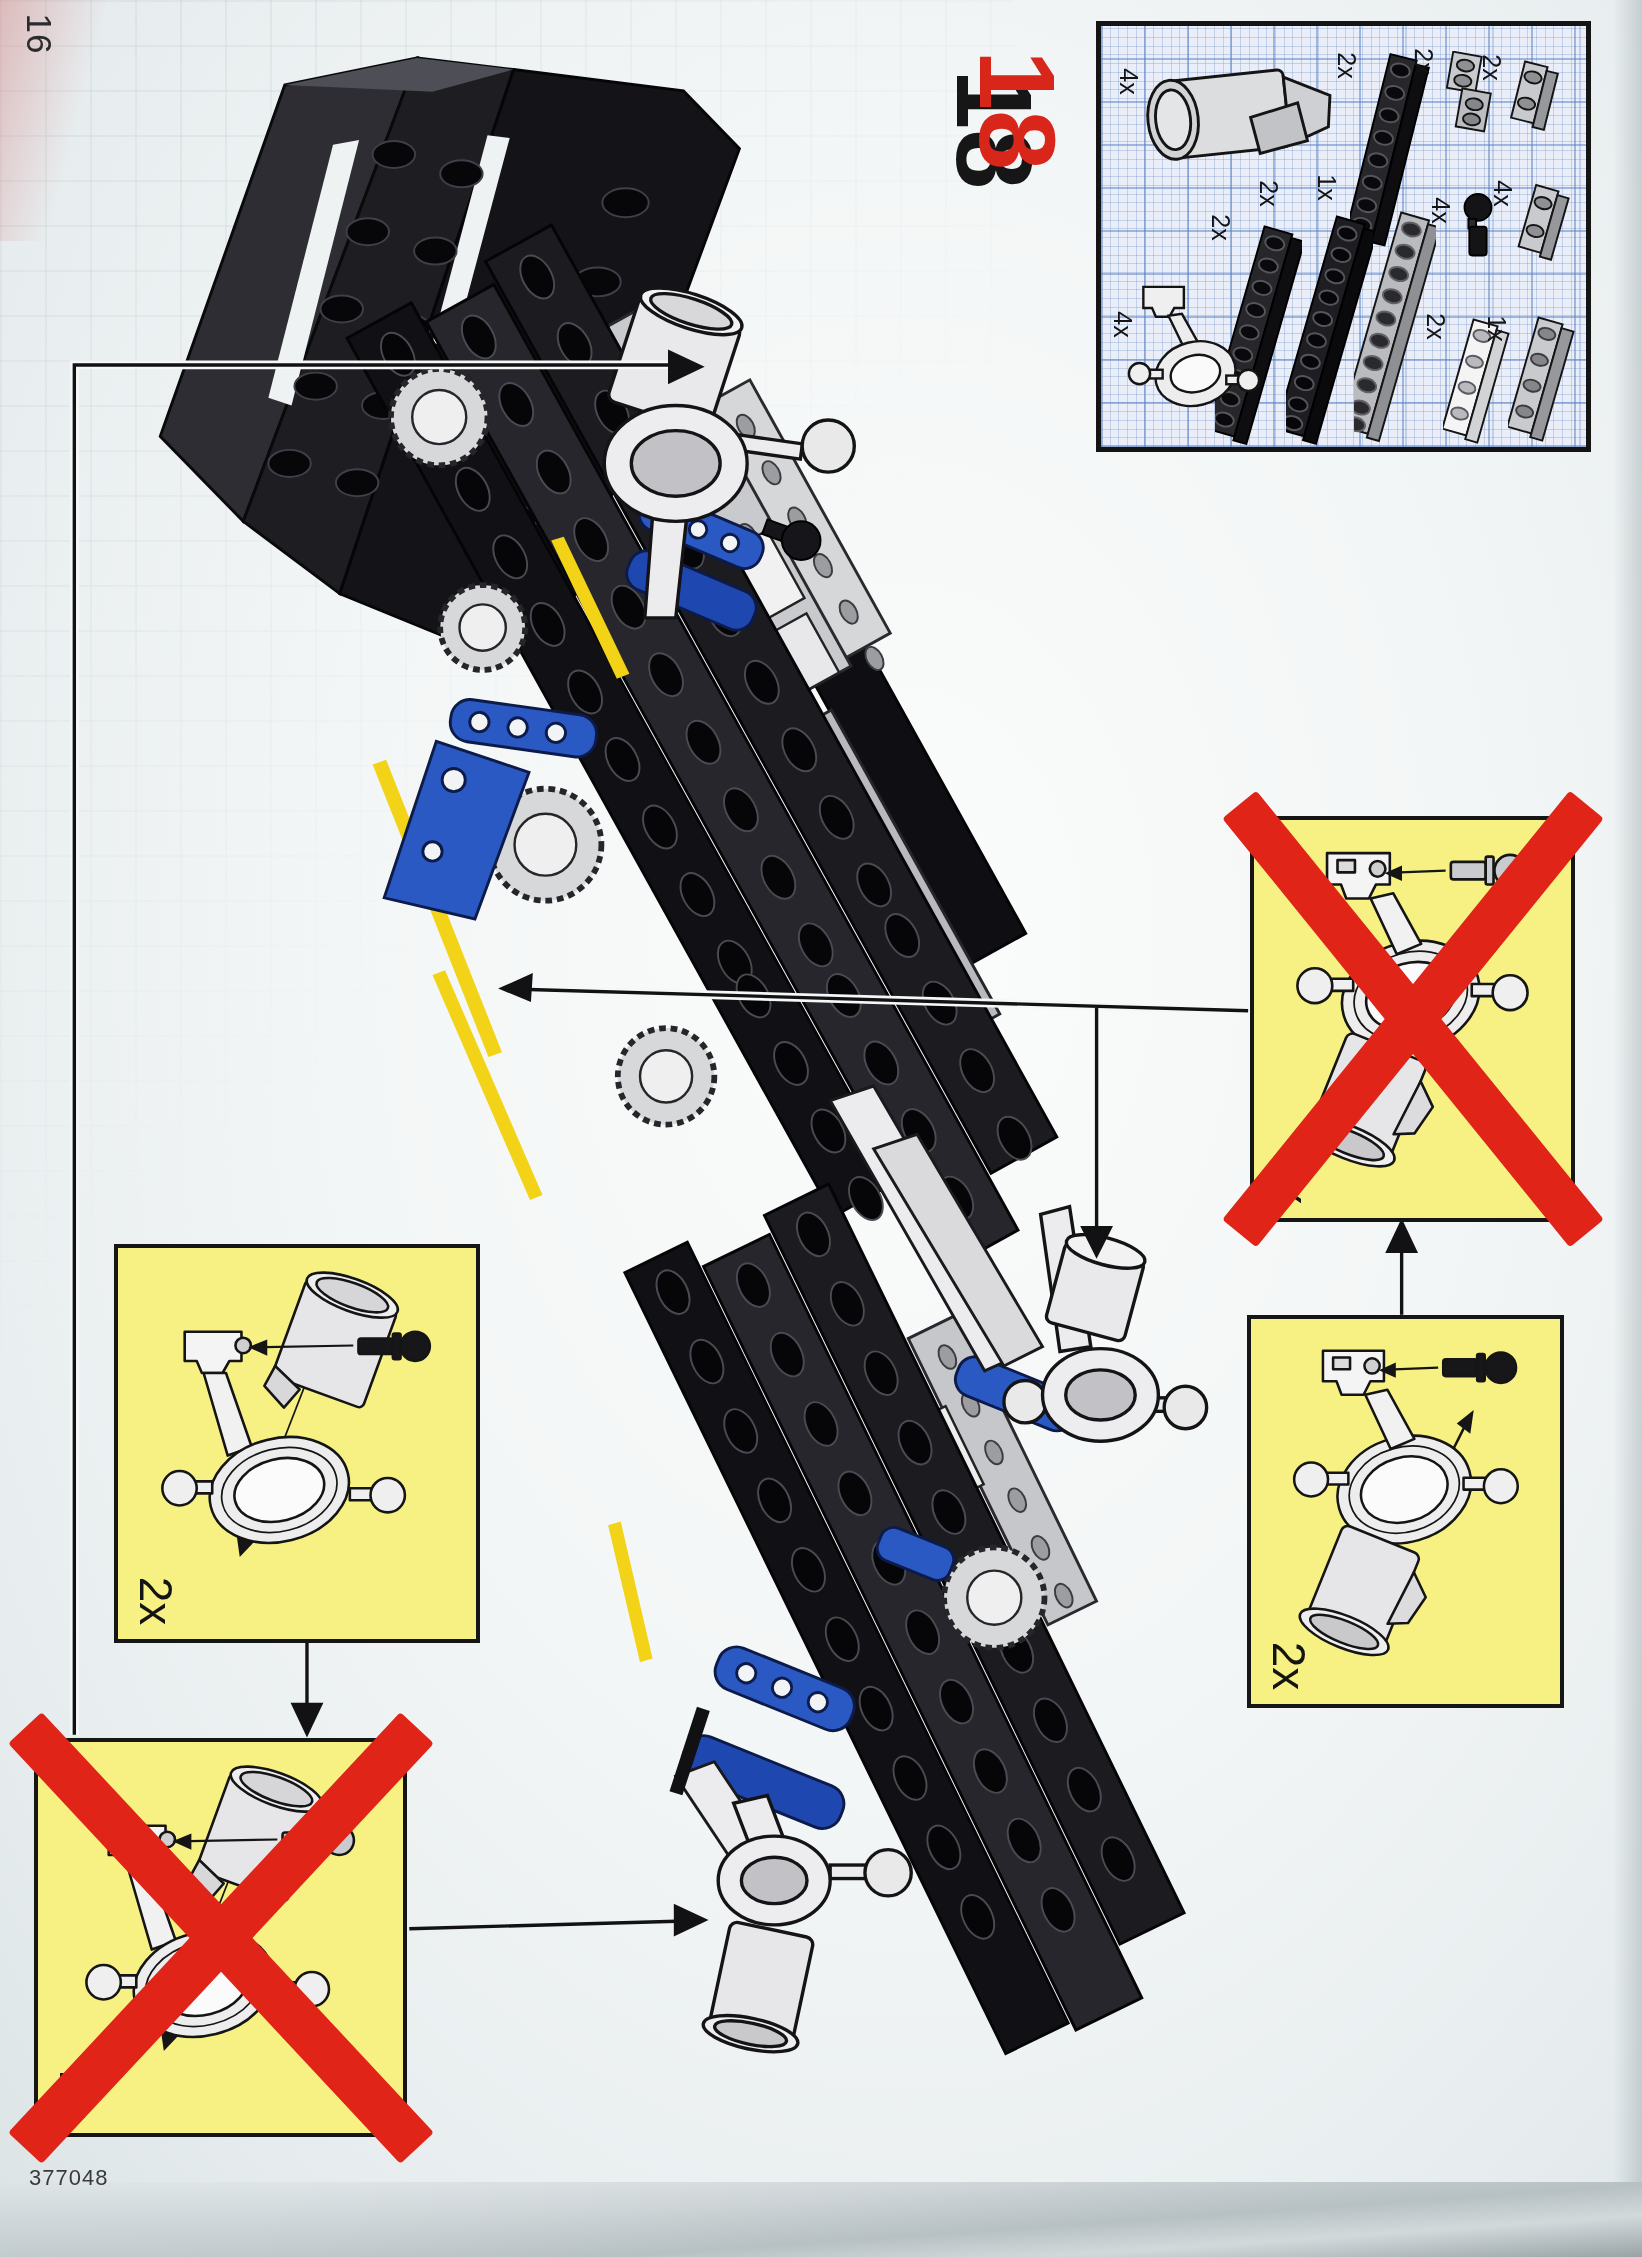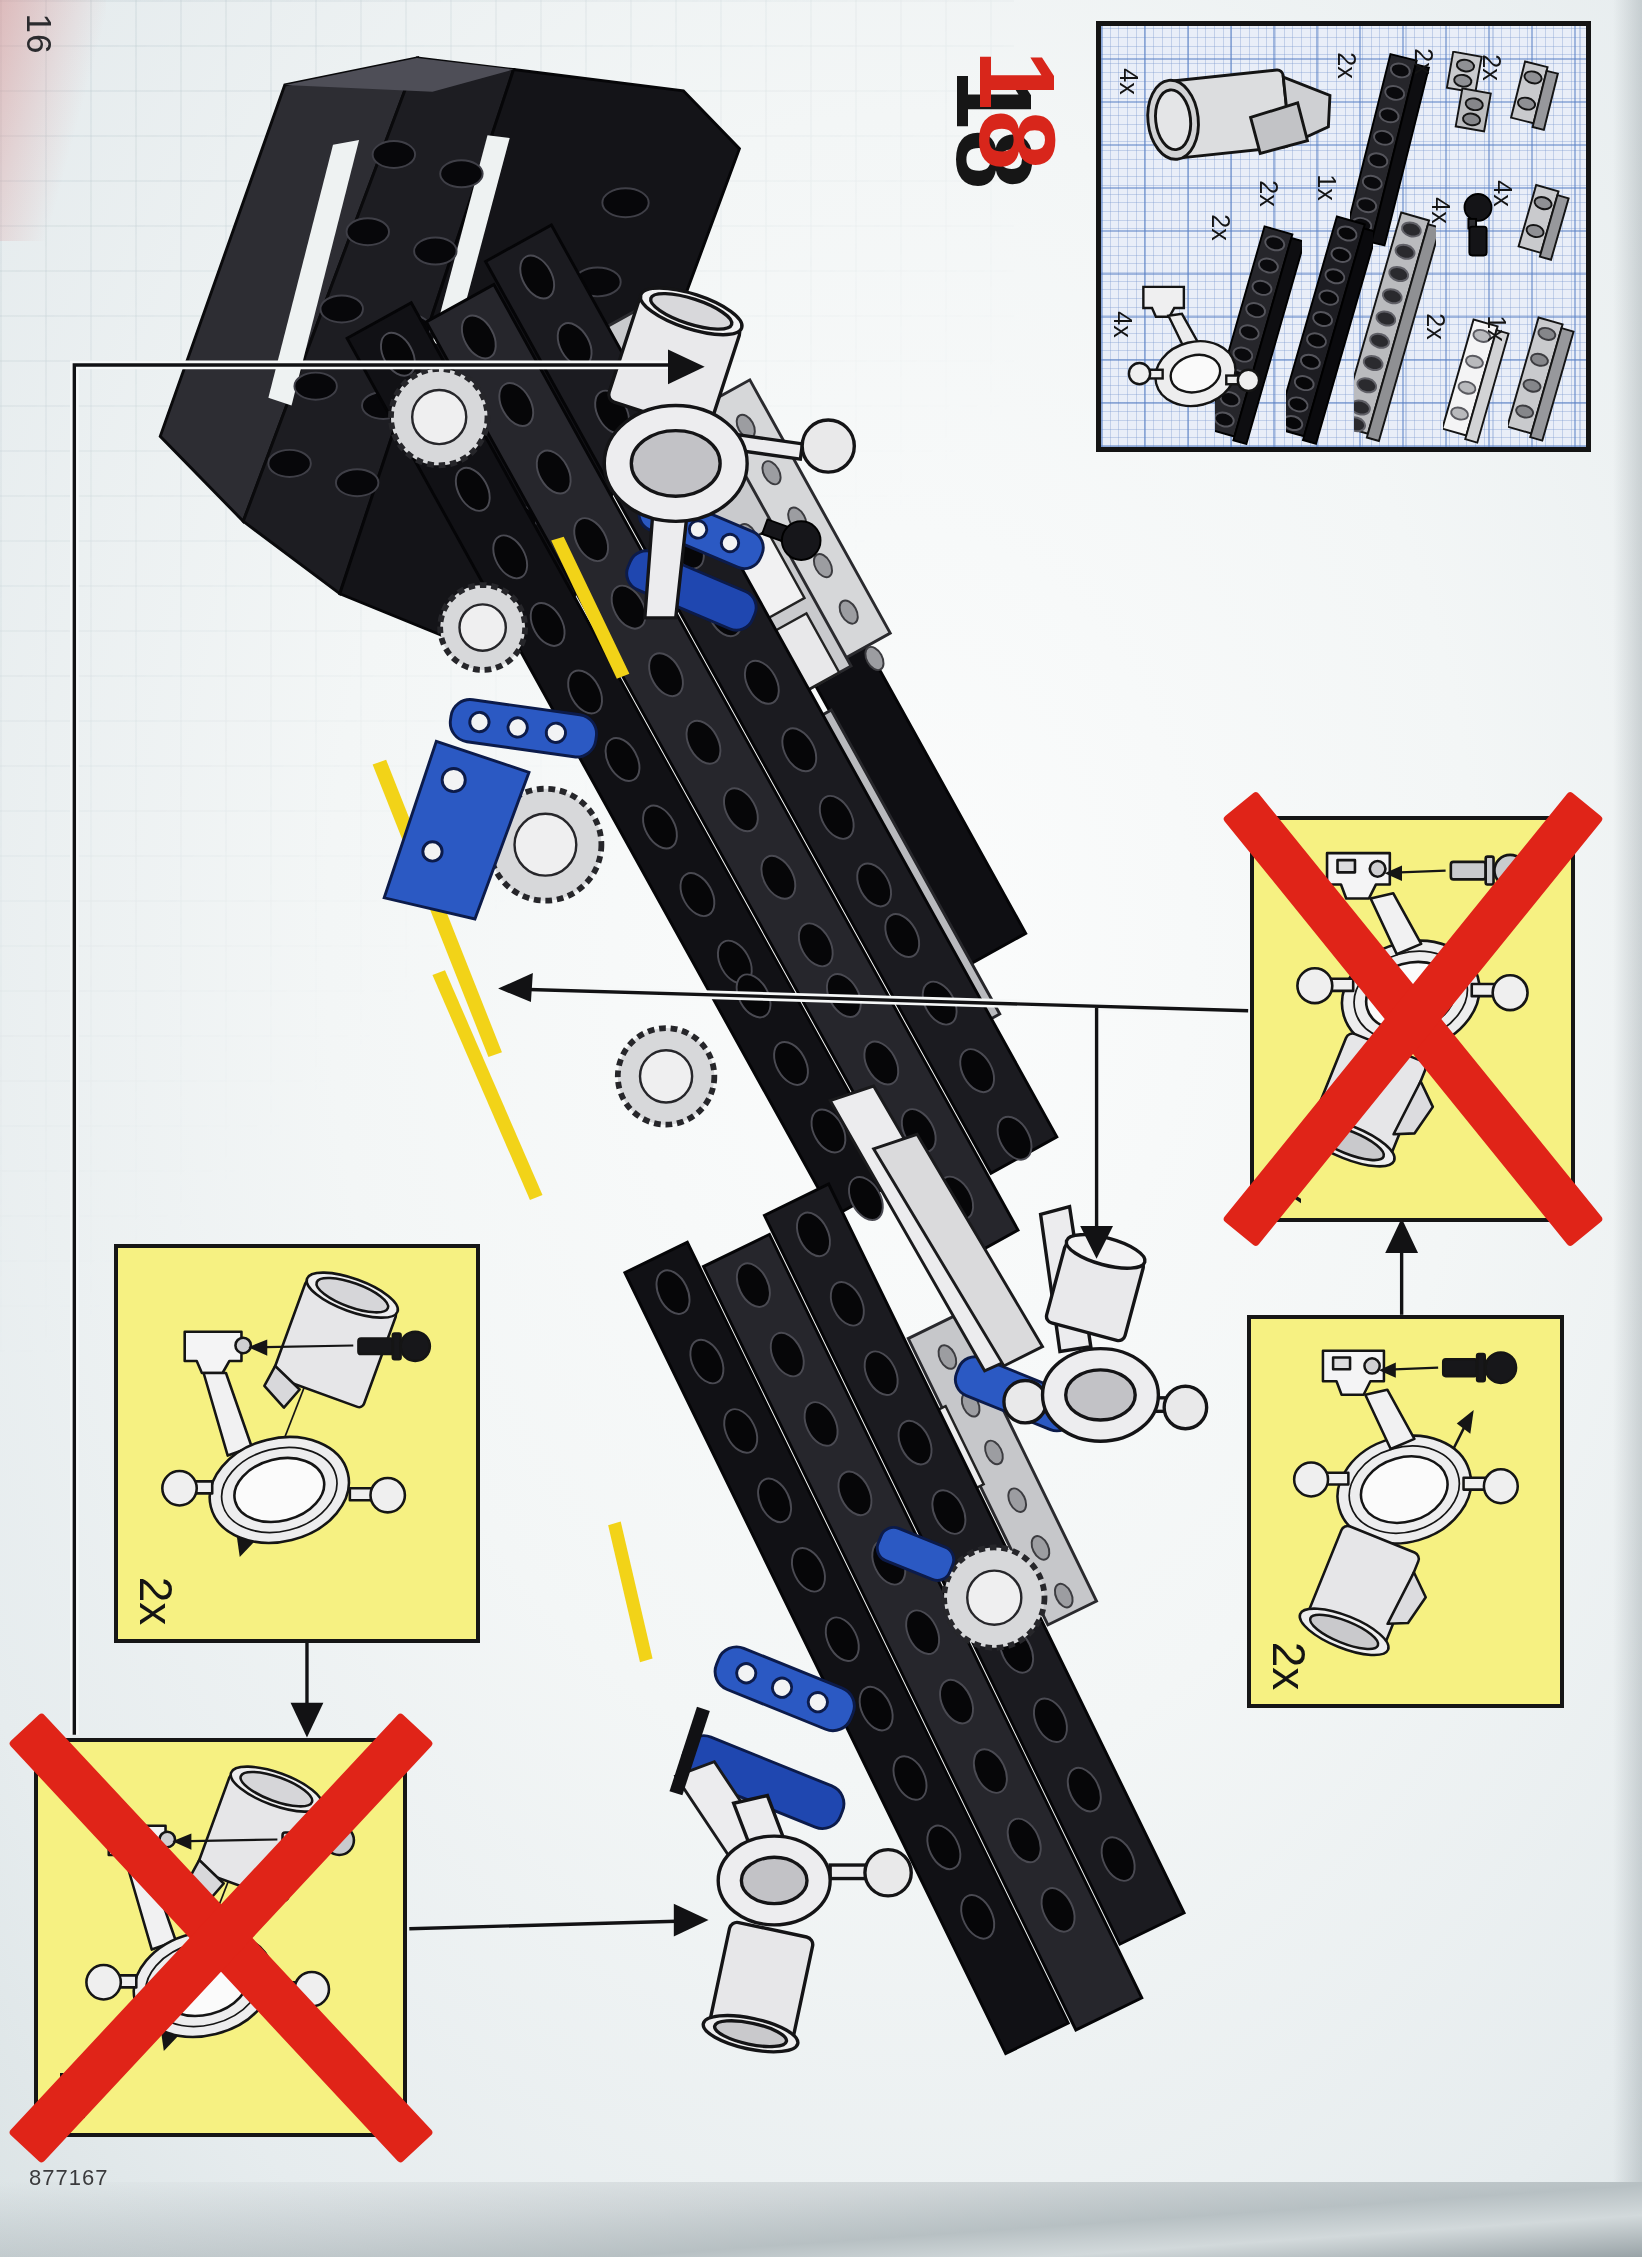--- a/index.html
+++ b/index.html
@@ -597,17 +597,17 @@
       </svg>
     <div class="xbar b1"></div>
     <div class="xbar b2"></div>
     <div class="co-qty"><span>2x</span></div>
   </div>
 
   <div class="page-number"><span>16</span></div>
   <div class="step-number">
       <span>18</span>
     </div>
-  <div class="footer-code">877167</div>
+  <div class="footer-code">377048</div>
 
   <div class="bottom-curl"></div>
 </div>
 
 
 </body></html>

